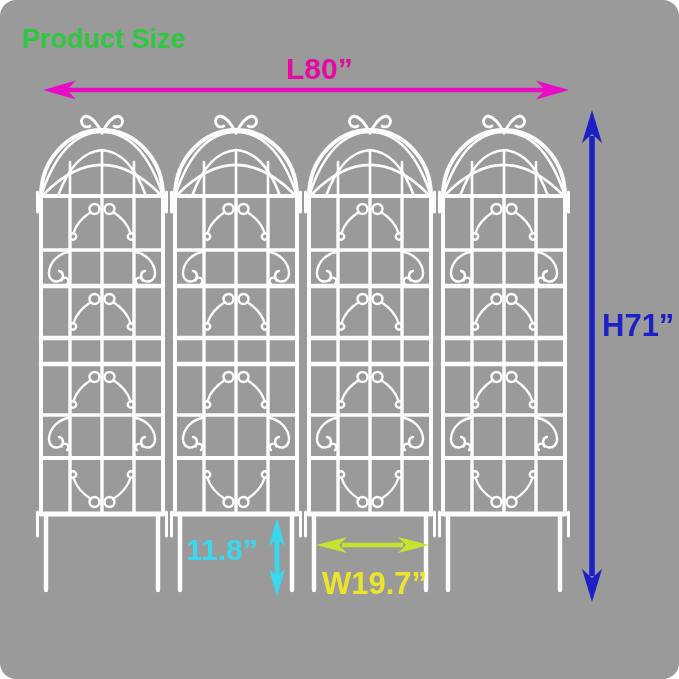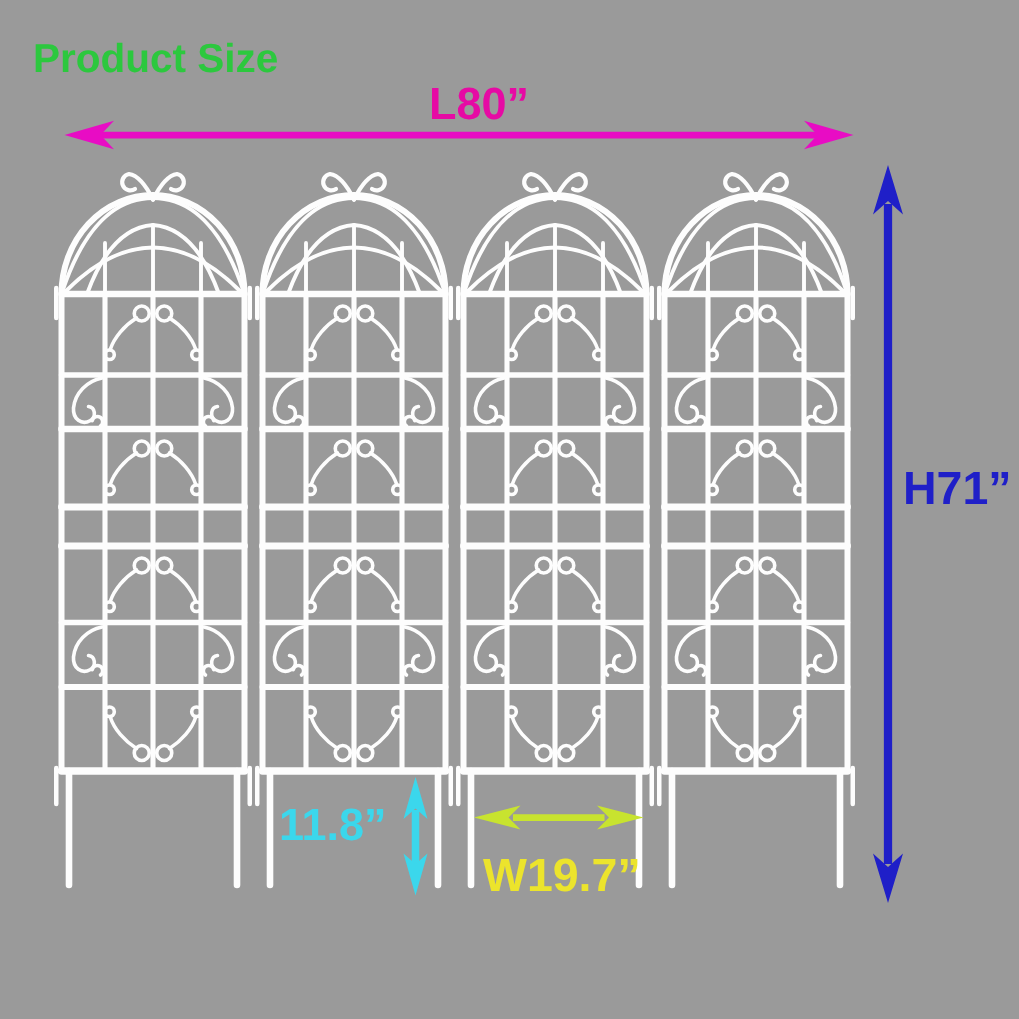--- a/index.html
+++ b/index.html
@@ -2,20 +2,21 @@
 <html><head>
 <meta charset="utf-8">
 <style>
   html, body { margin: 0; padding: 0; }
   .stage {
     position: relative;
     width: 679px;
     height: 679px;
     overflow: hidden;
     font-family: "Liberation Sans", sans-serif;
+    border-radius: 16px;
   }
   svg { display: block; }
   .lbl {
     font-family: "Liberation Sans", sans-serif;
     font-weight: bold;
   }
 </style>
 </head>
 <body>
 

